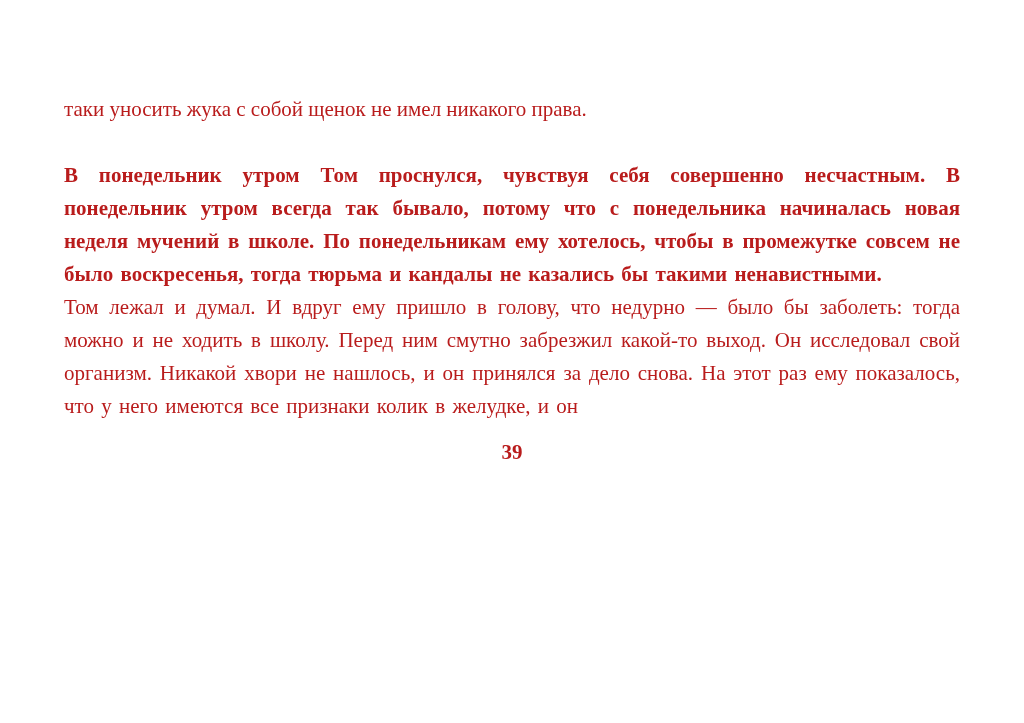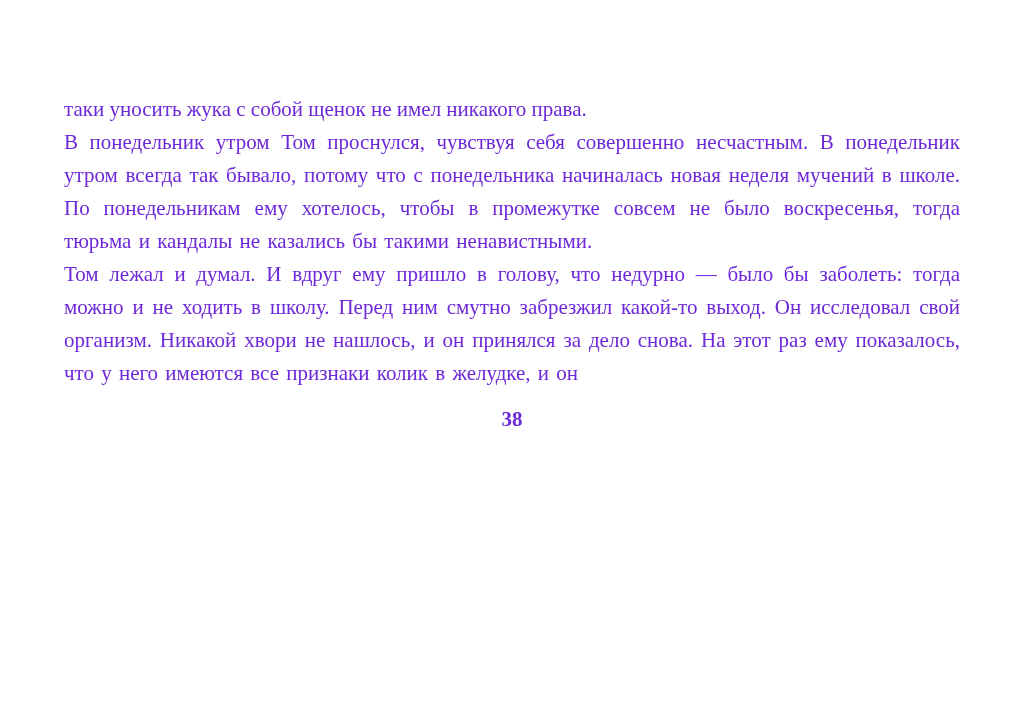--- a/index.html
+++ b/index.html
@@ -8,21 +8,21 @@
       background: #ffffff;
     }
     .page {
       position: relative;
       width: 1024px;
       height: 723px;
       background: #ffffff;
       box-sizing: border-box;
       padding: 93px 64px 0 64px;
       font-family: "Liberation Serif", "DejaVu Serif", serif;
-      color: #6d28d9;
+      color: #b91c1c;
       font-size: 21px;
       line-height: 33px;
       overflow: hidden;
     }
     .leading-line {
       margin: 0;
       text-align: left;
     }
     .chapter-heading {
       margin: 64px 0 0 0;
@@ -32,34 +32,36 @@
       line-height: 33px;
       letter-spacing: 0.5px;
     }
     .body-paragraph {
       margin: 0;
       text-align: justify;
       text-justify: inter-word;
       word-spacing: 2px;
     }
     .body-paragraph.first {
+      margin-top: 33px;
+      font-weight: bold;
     }
     .page-number {
       margin: 13px 0 0 0;
       text-align: center;
       font-weight: bold;
       font-size: 21px;
       line-height: 33px;
     }
   </style>
 </head>
 <body>
 
 <div class="page">
   <p class="leading-line">таки уносить жука с собой щенок не имел никакого права.</p>
 
 
   <p class="body-paragraph first">В понедельник утром Том проснулся, чувствуя себя совершенно несчастным. В понедельник утром всегда так бывало, потому что с понедельника начиналась новая неделя мучений в школе. По понедельникам ему хотелось, чтобы в промежутке совсем не было воскресенья, тогда тюрьма и кандалы не казались бы такими ненавистными.</p>
 
   <p class="body-paragraph">Том лежал и думал. И вдруг ему пришло в голову, что недурно — было бы заболеть: тогда можно и не ходить в школу. Перед ним смутно забрезжил какой-то выход. Он исследовал свой организм. Никакой хвори не нашлось, и он принялся за дело снова. На этот раз ему показалось, что у него имеются все признаки колик в желудке, и он</p>
 
-  <div class="page-number">38</div>
+  <div class="page-number">39</div>
 </div>
 
 </body></html>

